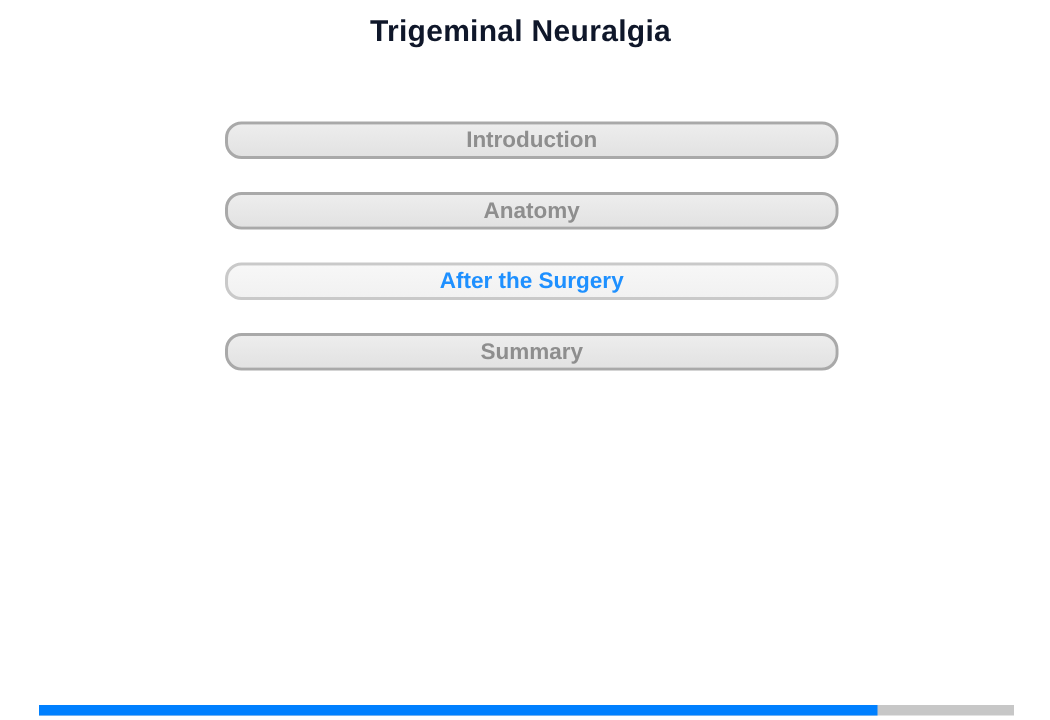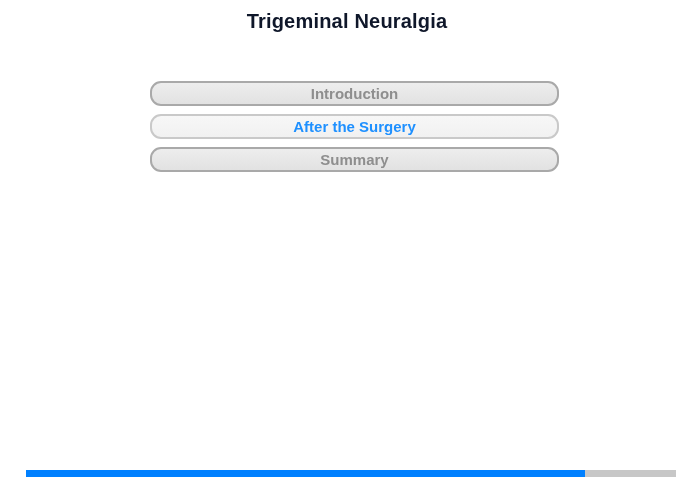--- a/index.html
+++ b/index.html
@@ -26,21 +26,21 @@
   .menu {
     position: absolute;
     left: 150px;
     top: 81px;
     width: 409px;
   }
   .menu-button {
     box-sizing: border-box;
     width: 409px;
     height: 25px;
-    margin-bottom: 8px;
+    margin-bottom: 22px;
     border: 2px solid #a9a9a9;
     border-radius: 11px;
     background: linear-gradient(#ededed, #e2e2e2);
     color: #8e8e8e;
     font-size: 15px;
     font-weight: bold;
     text-align: center;
     line-height: 21px;
     cursor: pointer;
     font-family: "Liberation Sans", sans-serif;
@@ -66,19 +66,20 @@
     background: #0080ff;
   }
 </style>
 </head>
 <body>
 
 <div class="page-title">Trigeminal Neuralgia</div>
 
 <div class="menu">
   <button class="menu-button">Introduction</button>
+  <button class="menu-button">Anatomy</button>
   <button class="menu-button active">After the Surgery</button>
   <button class="menu-button">Summary</button>
 </div>
 
 <div class="progress-track">
   <div class="progress-fill" style="width: 86%; background: rgb(0, 128, 255);"></div>
 </div>
 
 </body></html>

